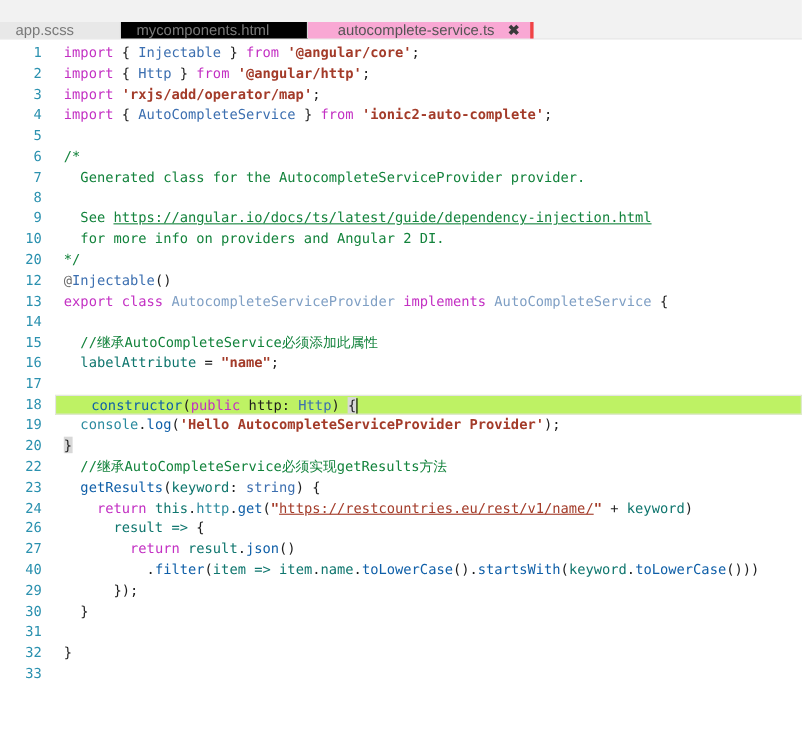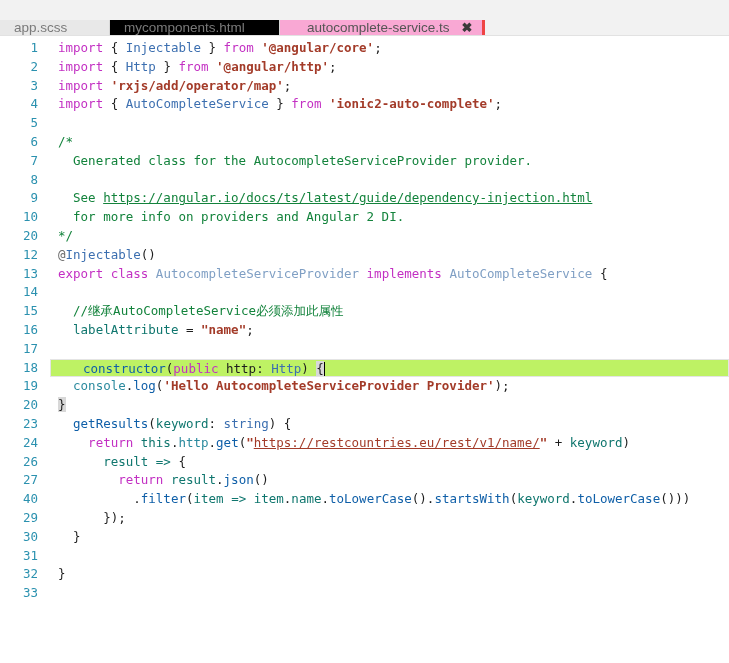--- a/index.html
+++ b/index.html
@@ -246,20 +246,24 @@
       <span class="lineno">19</span>
       <span class="linetext"><span class="plain">  </span><span class="teal">console</span><span class="plain">.</span><span class="ident">log</span><span class="plain">(</span><span class="str">'Hello AutocompleteServiceProvider Provider'</span><span class="plain">);</span></span>
     </div>
 
     <div class="row">
       <span class="lineno">20</span>
       <span class="linetext"><span class="brkt-hl">}</span></span>
     </div>
 
 
+    <div class="row">
+      <span class="lineno">22</span>
+      <span class="linetext"><span class="cmt">  //继承AutoCompleteService必须实现getResults方法</span></span>
+    </div>
 
     <div class="row">
       <span class="lineno">23</span>
       <span class="linetext"><span class="plain">  </span><span class="ident">getResults</span><span class="plain">(</span><span class="param">keyword</span><span class="plain">: </span><span class="type">string</span><span class="plain">) {</span></span>
     </div>
 
     <div class="row">
       <span class="lineno">24</span>
       <span class="linetext"><span class="plain">    </span><span class="kw">return</span><span class="plain"> </span><span class="param">this</span><span class="plain">.</span><span class="teal">http</span><span class="plain">.</span><span class="ident">get</span><span class="plain">(</span><span class="str">"</span><span class="strlink">https://restcountries.eu/rest/v1/name/</span><span class="str">"</span><span class="plain"> + </span><span class="param">keyword</span><span class="plain">)</span></span>
     </div>

